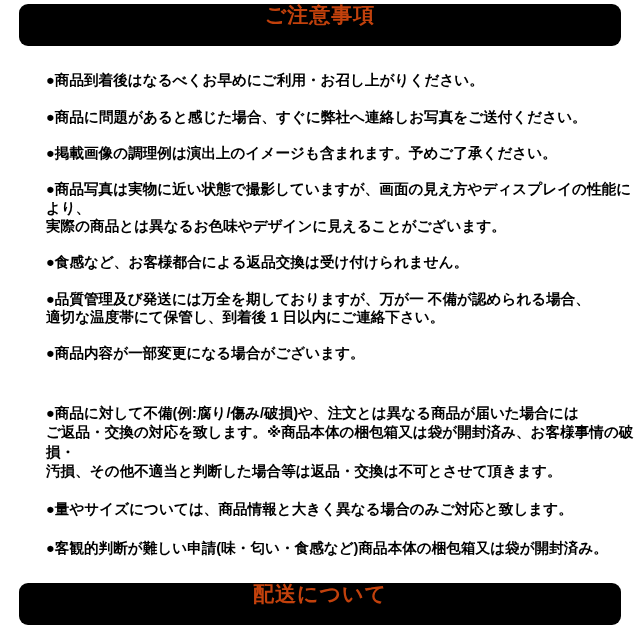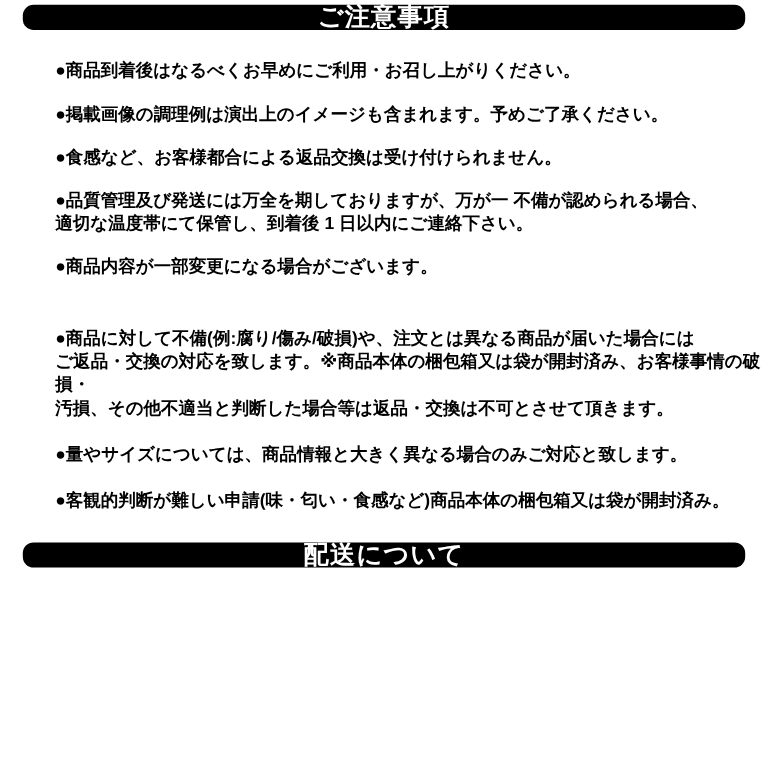--- a/index.html
+++ b/index.html
@@ -12,22 +12,22 @@
   .page {
     width: 640px;
     height: 640px;
     font-family: "Liberation Sans", "DejaVu Sans", sans-serif;
     font-weight: 700;
     color: #000000;
     box-sizing: border-box;
   }
   .bar {
     background: #000000;
-    color: #ffffff;
-    height: 21px;
+    color: #c2410c;
+    height: 42px;
     margin-left: 19px;
     margin-right: 19px;
     border-radius: 9px;
     display: flex;
     align-items: flex-start;
     justify-content: center;
   }
   .sec1 .bar { margin-top: 4px; }
   .sec2 .bar { margin-top: 4px; }
   .sec3 .bar { margin-top: 5px; }
@@ -51,21 +51,24 @@
 <body>
 
 <div class="page">
 
   <section class="sec sec1">
     <div class="bar">
       <span class="bar-title">ご注意事項</span>
     </div>
     <div class="body body1">
       <div class="item">●商品到着後はなるべくお早めにご利用・お召し上がりください。</div>
+      <div class="item">●商品に問題があると感じた場合、すぐに弊社へ連絡しお写真をご送付ください。</div>
       <div class="item">●掲載画像の調理例は演出上のイメージも含まれます。予めご了承ください。</div>
+      <div class="item">●商品写真は実物に近い状態で撮影していますが、画面の見え方やディスプレイの性能により、
+実際の商品とは異なるお色味やデザインに見えることがございます。</div>
       <div class="item">●食感など、お客様都合による返品交換は受け付けられません。</div>
       <div class="item">●品質管理及び発送には万全を期しておりますが、万が一 不備が認められる場合、
 適切な温度帯にて保管し、到着後 1 日以内にご連絡下さい。</div>
       <div class="item">●商品内容が一部変更になる場合がございます。</div>
     </div>
   </section>
 
   <section class="sec sec2">
     <div class="body body2">
       <div class="item">●商品に対して不備(例:腐り/傷み/破損)や、注文とは異なる商品が届いた場合には

